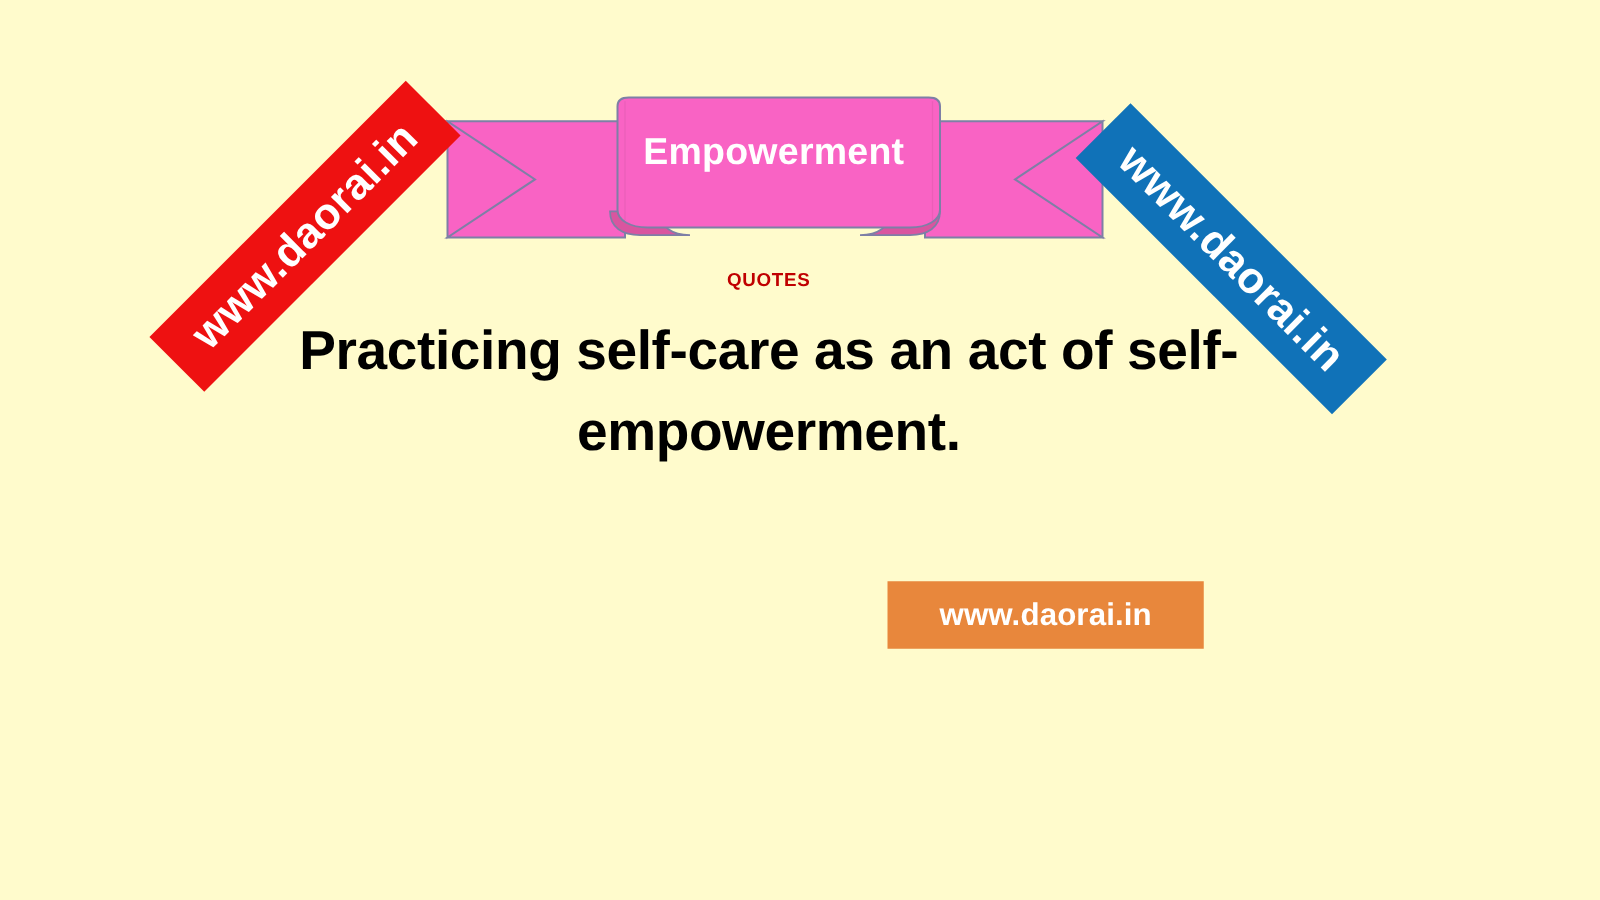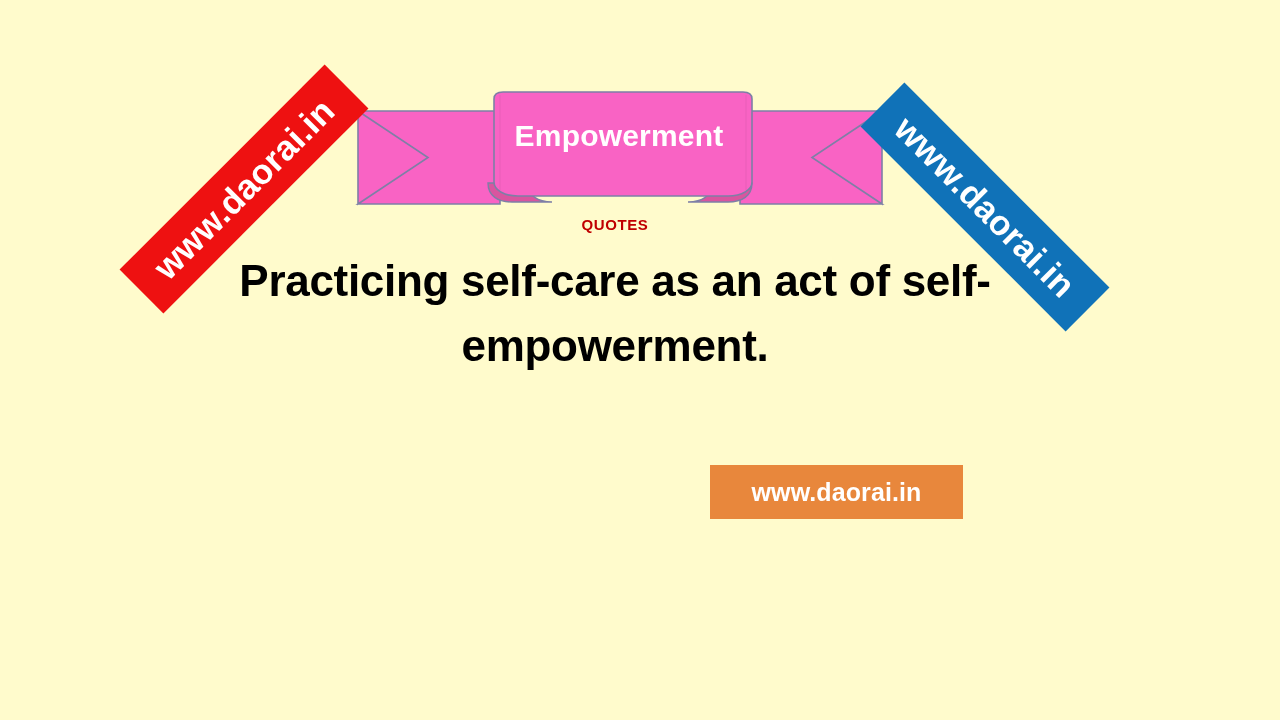--- a/index.html
+++ b/index.html
@@ -18,21 +18,21 @@
     width:1280px;
     height:720px;
     background:#FFFBCC;
     overflow:hidden;
   }
 
   
   .ribbon-wrap {
     position:absolute;
     left:340px;
-    top:78px;
+    top:64px;
     width:560px;
     height:140px;
   }
   .ribbon-svg { display:block; width:560px; height:140px; }
 
   .ribbon-title {
     position:absolute;
     left:148px;
     top:15px;
     width:262px;

